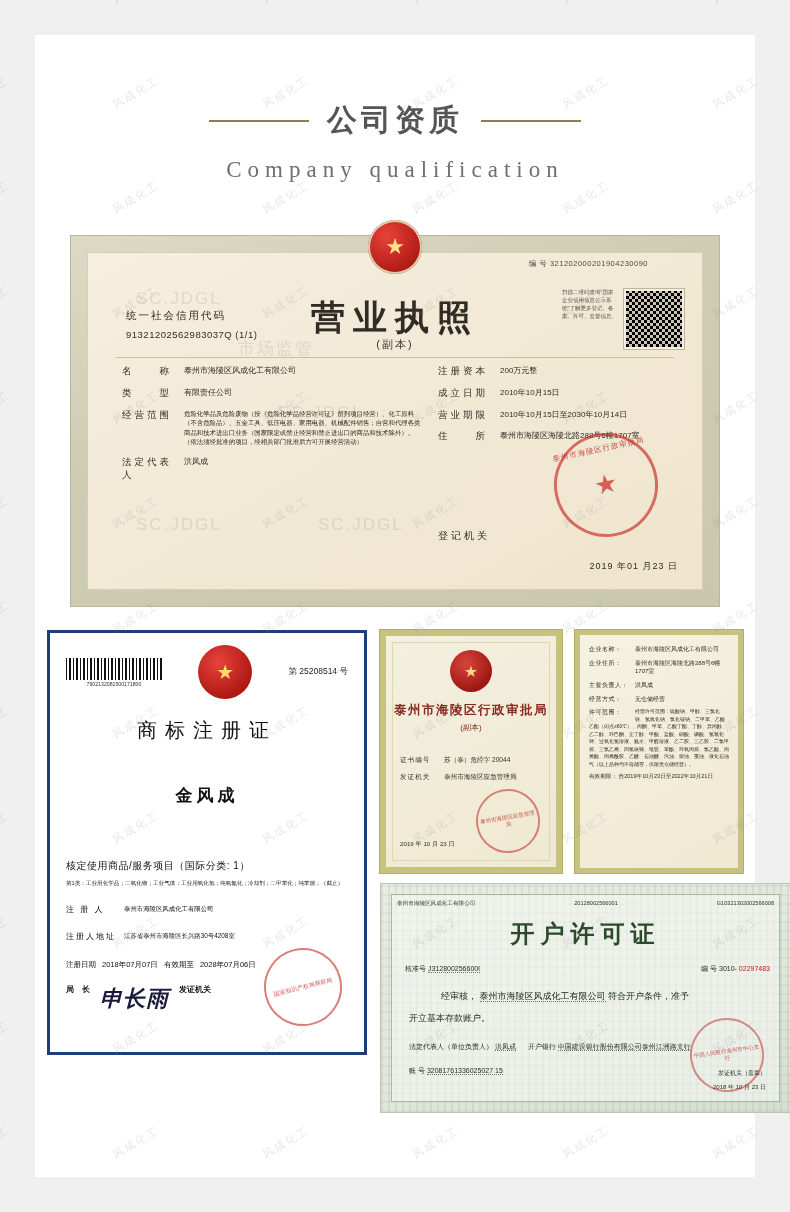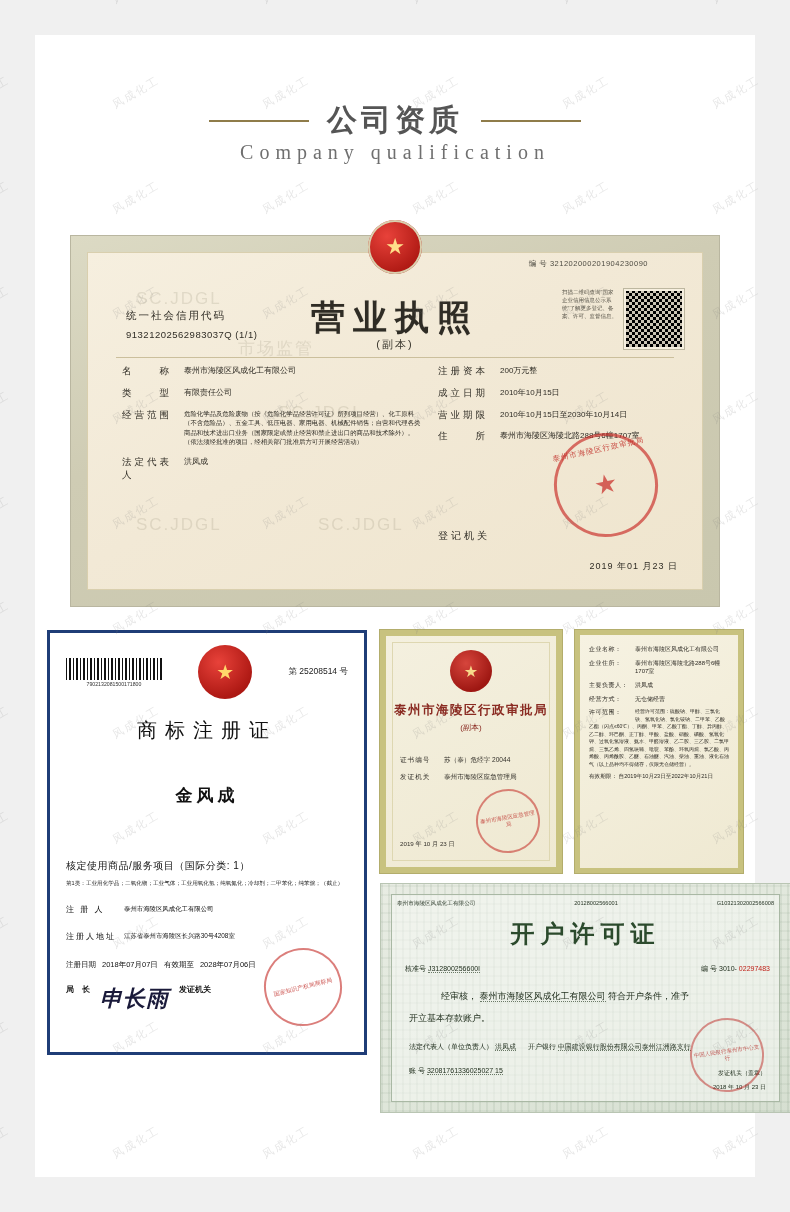--- a/index.html
+++ b/index.html
@@ -37,21 +37,22 @@
   .title-row {
     display: flex; align-items: center; justify-content: center;
     gap: 18px;
   }
   .title-rule { width: 100px; height: 2px; background: #8f7c4a; }
   .title-cn {
     font-size: 30px; color: #555; letter-spacing: 4px;
     font-family: "DejaVu Sans", sans-serif; font-weight: 700;
   }
   .title-en {
-    font-size: 20px; color: #6f6f6f;
+    margin-top: 16px;
+    font-size: 23px; color: #6f6f6f;
     letter-spacing: 6px;
     font-family: "Liberation Serif", serif;
   }
 
   
   .license {
     position: absolute; left: 35px; top: 200px;
     width: 650px; height: 372px;
     background: linear-gradient(160deg,#dcdac4 0%, #cfccb4 40%, #c9c7ae 100%);
     border: 1px solid #b9b6a0;

